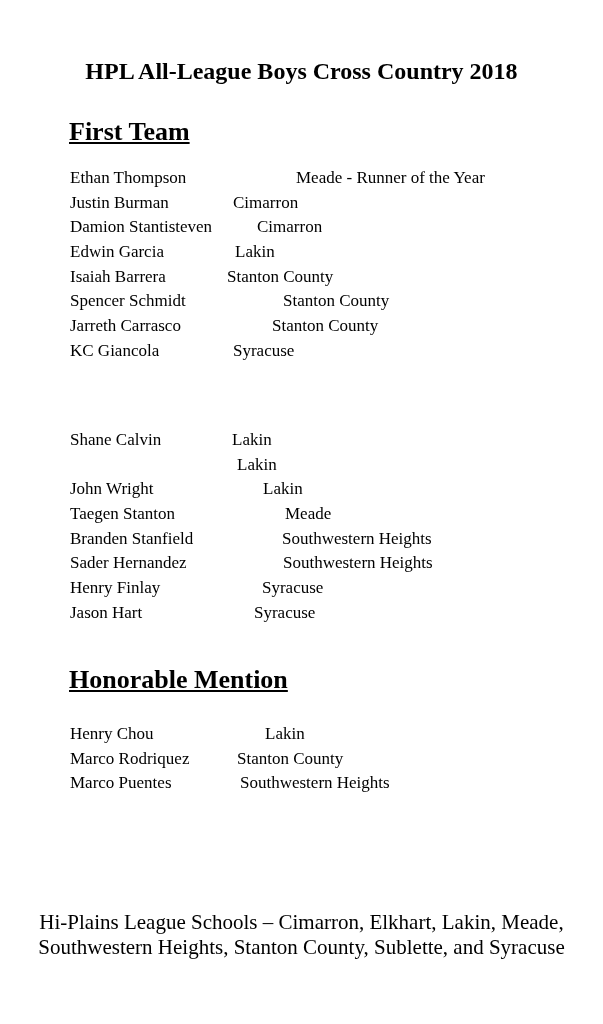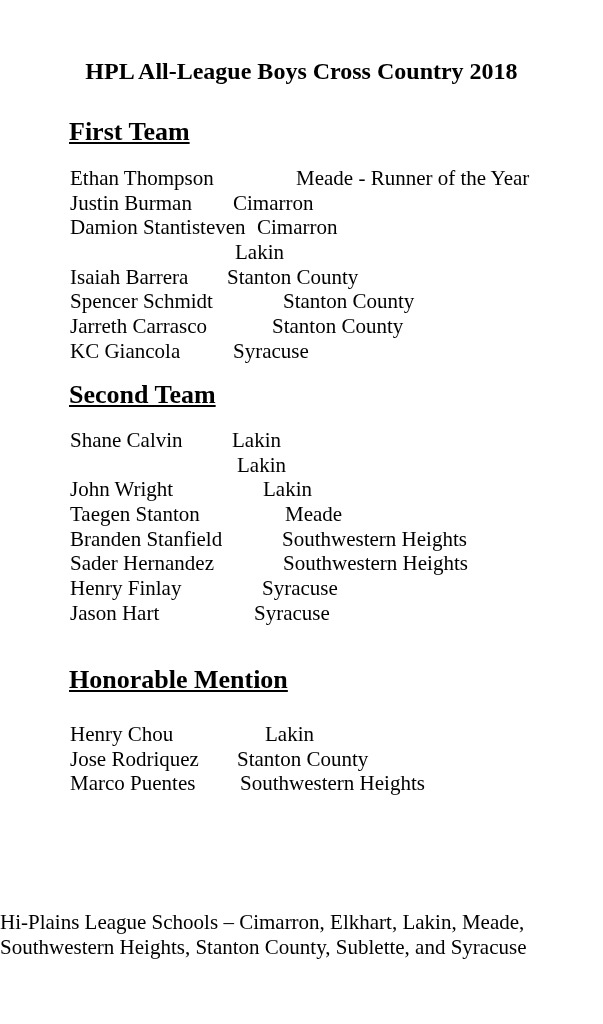--- a/index.html
+++ b/index.html
@@ -38,21 +38,21 @@
     text-decoration: underline;
     white-space: nowrap;
   }
   .h-first  { top: 120px; }
   .h-second { top: 383px; }
   .h-hm     { top: 668px; }
   .roster {
     position: absolute;
     left: 70px;
     right: 0;
-    font-size: 21px;
+    font-size: 17px;
     line-height: 24.7px;
   }
   .r-first  { top: 166px; }
   .r-second { top: 428px; }
   .r-hm     { top: 722px; }
   .roster-row {
     position: relative;
     height: 24.7px;
     white-space: nowrap;
   }
@@ -63,59 +63,59 @@
   .school-name {
     position: absolute;
     top: 0;
     white-space: nowrap;
   }
   .footer-note {
     position: absolute;
     top: 910px;
     left: 0;
     width: 100%;
+    text-align: center;
     font-size: 21px;
     line-height: 24.7px;
   }
 </style>
 </head>
 <body>
 
 <div class="page">
 
   <h1 class="doc-title">HPL All-League Boys Cross Country 2018</h1>
 
   <div class="section-heading h-first">First Team</div>
   <div class="roster r-first" id="roster-0">
       <div class="roster-row"><span class="athlete-name">Ethan Thompson</span><span class="school-name" style="left: 213px; margin-left: 13px;">Meade - Runner of the Year</span></div>
       <div class="roster-row"><span class="athlete-name">Justin Burman</span><span class="school-name" style="left: 163px;">Cimarron</span></div>
       <div class="roster-row"><span class="athlete-name">Damion Stantisteven</span><span class="school-name" style="left: 187px;">Cimarron</span></div>
-      <div class="roster-row"><span class="school-name" style="left: 165px;">Lakin</span></div>
+      <div class="roster-row"><span class="athlete-name">Edwin Garcia</span><span class="school-name" style="left: 165px;">Lakin</span></div>
       <div class="roster-row"><span class="athlete-name">Isaiah Barrera</span><span class="school-name" style="left: 157px;">Stanton County</span></div>
       <div class="roster-row"><span class="athlete-name">Spencer Schmidt</span><span class="school-name" style="left: 213px;">Stanton County</span></div>
       <div class="roster-row"><span class="athlete-name">Jarreth Carrasco</span><span class="school-name" style="left: 202px;">Stanton County</span></div>
       <div class="roster-row"><span class="athlete-name">KC Giancola</span><span class="school-name" style="left: 163px;">Syracuse</span></div>
     </div>
 
-  <div class="section-heading h-second">Second Team</div>
   <div class="roster r-second" id="roster-1">
       <div class="roster-row"><span class="athlete-name">Shane Calvin</span><span class="school-name" style="left: 162px;">Lakin</span></div>
       <div class="roster-row"><span class="school-name" style="left: 167px;">Lakin</span></div>
       <div class="roster-row"><span class="athlete-name">John Wright</span><span class="school-name" style="left: 193px;">Lakin</span></div>
       <div class="roster-row"><span class="athlete-name">Taegen Stanton</span><span class="school-name" style="left: 215px;">Meade</span></div>
       <div class="roster-row"><span class="athlete-name">Branden Stanfield</span><span class="school-name" style="left: 212px;">Southwestern Heights</span></div>
       <div class="roster-row"><span class="athlete-name">Sader Hernandez</span><span class="school-name" style="left: 213px;">Southwestern Heights</span></div>
       <div class="roster-row"><span class="athlete-name">Henry Finlay</span><span class="school-name" style="left: 192px;">Syracuse</span></div>
       <div class="roster-row"><span class="athlete-name">Jason Hart</span><span class="school-name" style="left: 184px;">Syracuse</span></div>
     </div>
 
   <div class="section-heading h-hm">Honorable Mention</div>
   <div class="roster r-hm" id="roster-2">
       <div class="roster-row"><span class="athlete-name">Henry Chou</span><span class="school-name" style="left: 195px;">Lakin</span></div>
-      <div class="roster-row"><span class="athlete-name">Jose Rodriquez</span><span class="school-name" style="left: 167px;">Stanton County</span></div>
+      <div class="roster-row"><span class="athlete-name">Marco Rodriquez</span><span class="school-name" style="left: 167px;">Stanton County</span></div>
       <div class="roster-row"><span class="athlete-name">Marco Puentes</span><span class="school-name" style="left: 170px;">Southwestern Heights</span></div>
     </div>
 
   <div class="footer-note">
     <div>Hi-Plains League Schools – Cimarron, Elkhart, Lakin, Meade,</div>
     <div>Southwestern Heights, Stanton County, Sublette, and Syracuse</div>
   </div>
 
 </div>
 

